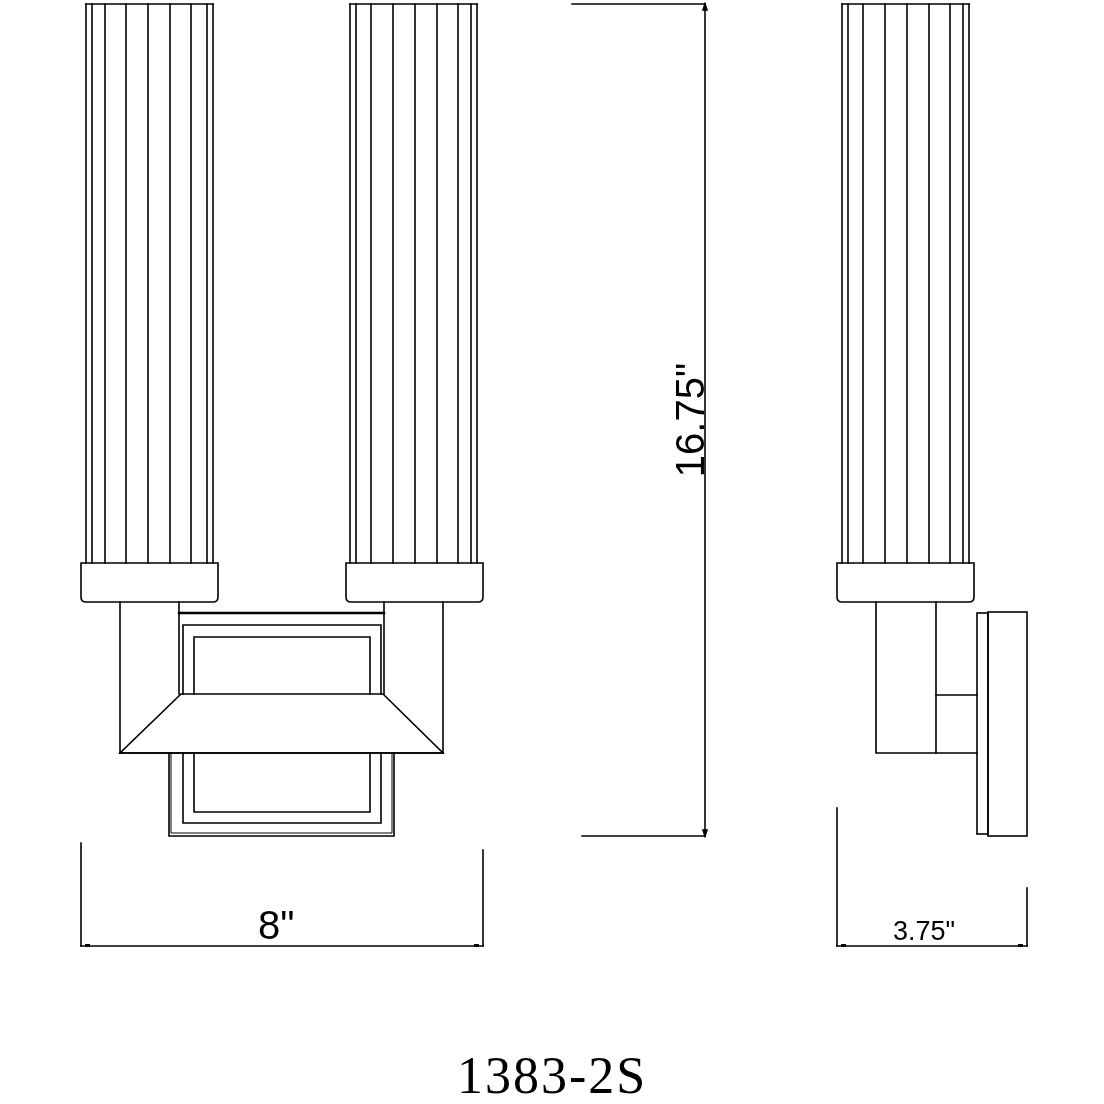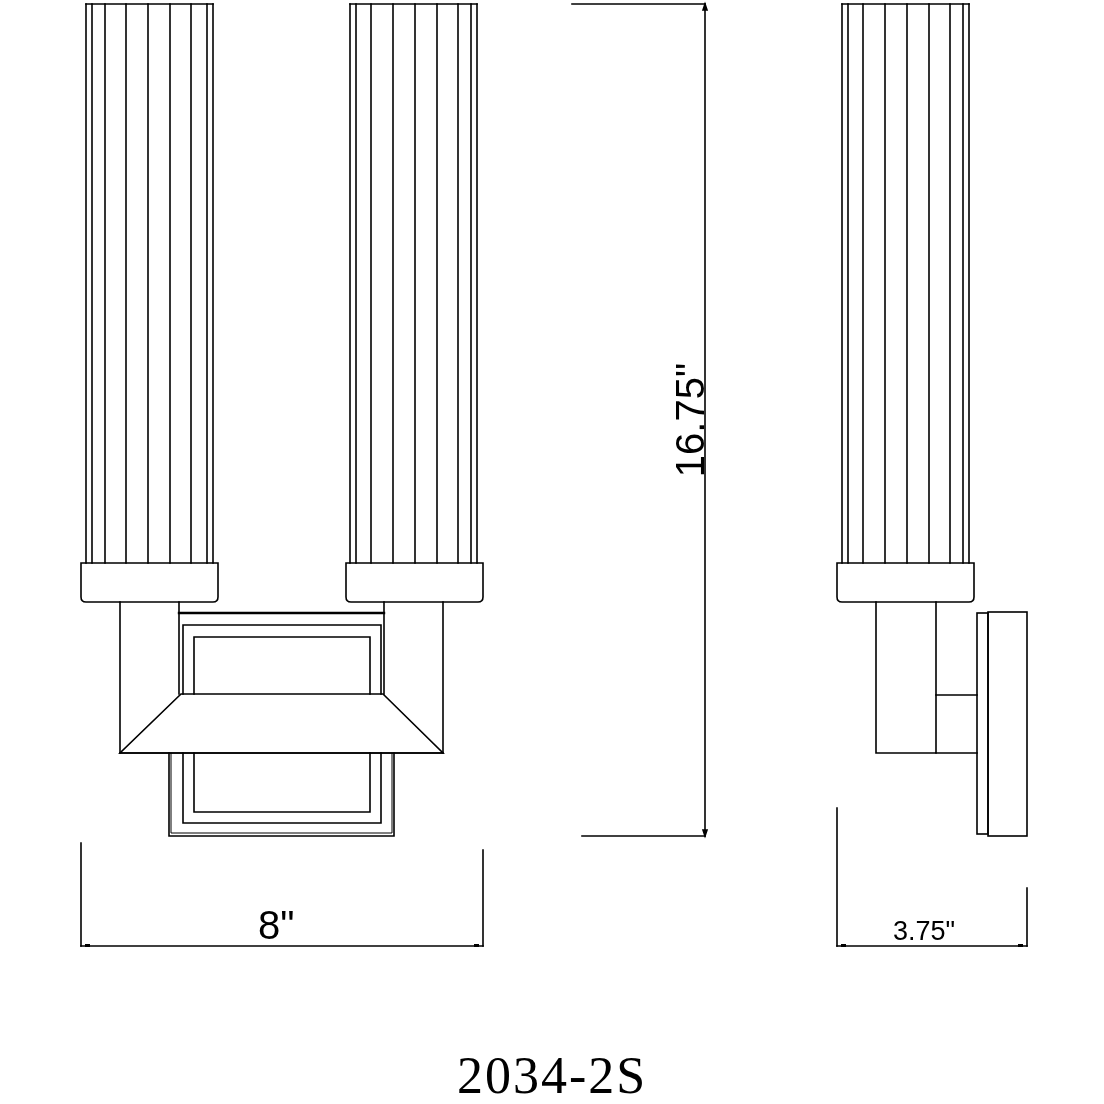--- a/index.html
+++ b/index.html
@@ -125,13 +125,13 @@
       <line x1="837" y1="946" x2="1027" y2="946"></line>
       <rect x="841" y="944" width="5" height="3" fill="#000" stroke="none"></rect>
       <rect x="1018" y="944" width="5" height="3" fill="#000" stroke="none"></rect>
     </g>
   </g>
 </svg>
 
 <div id="dim-width" class="dim-label">8"</div>
 <div id="dim-height" class="dim-label">16.75"</div>
 <div id="dim-depth" class="dim-label">3.75"</div>
-<div id="model-label">2034-2S</div>
+<div id="model-label">1383-2S</div>
 
 </body></html>

